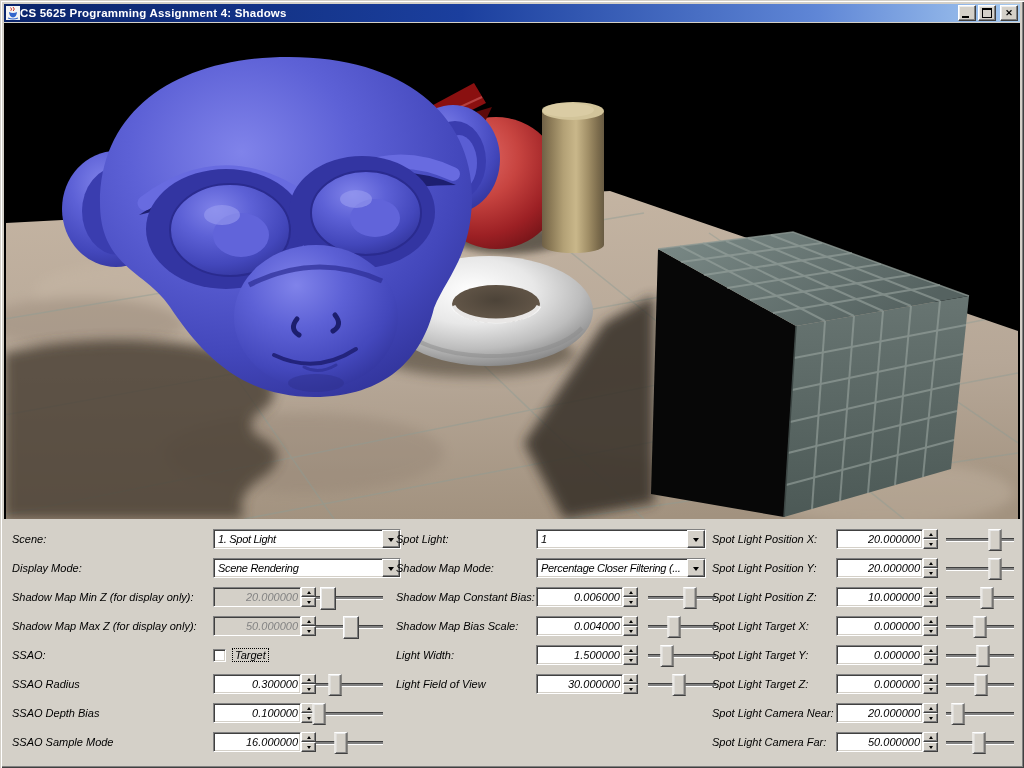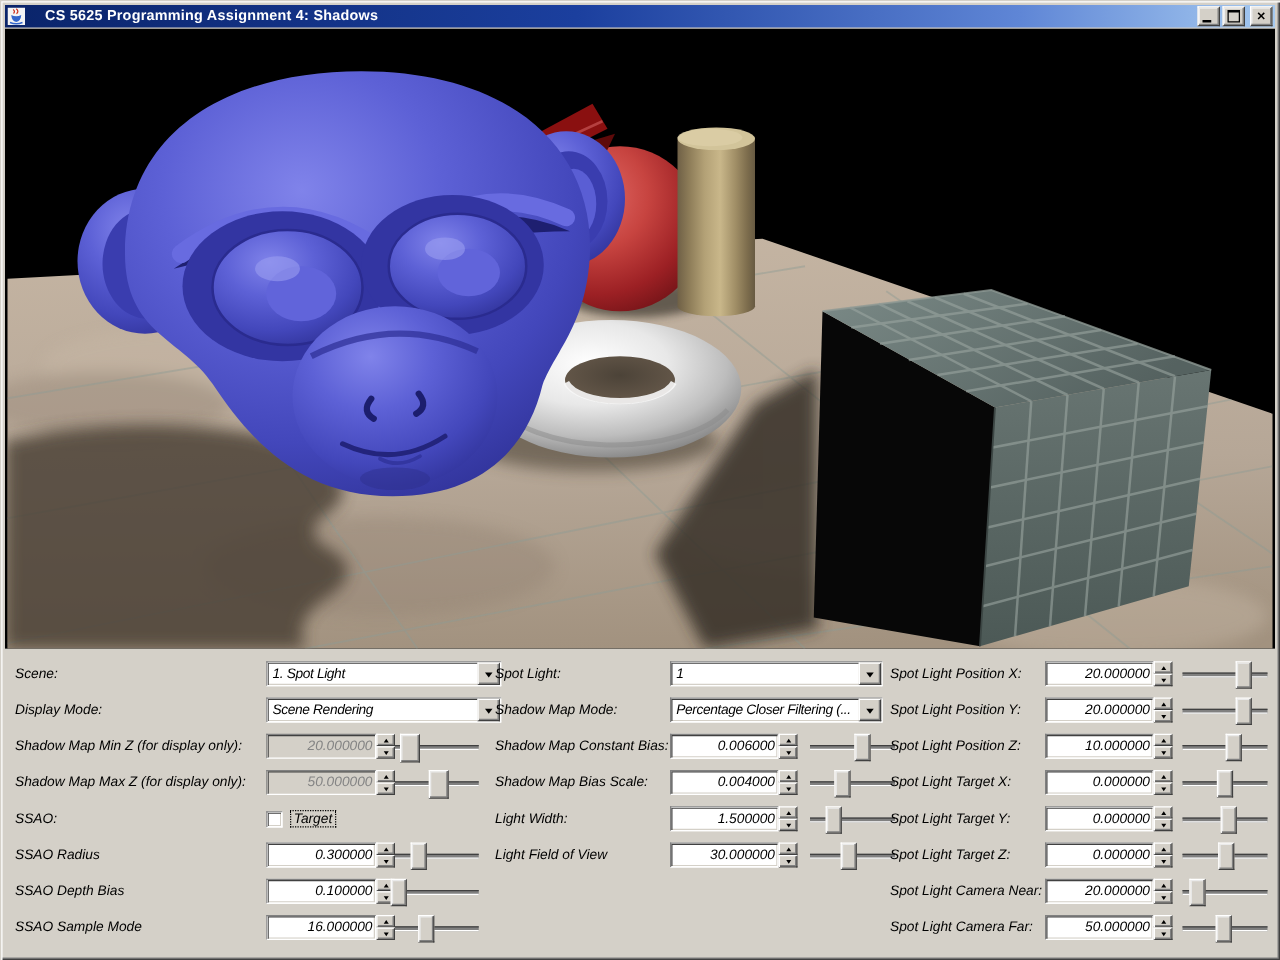--- a/index.html
+++ b/index.html
@@ -2,21 +2,21 @@
 <html><head>
 <meta charset="utf-8">
 <style>
   html,body{margin:0;padding:0;background:#000;}
   body{width:1024px;height:768px;position:relative;font-family:"Liberation Sans",sans-serif;font-size:11px;overflow:hidden;}
   
   .window{position:absolute;inset:0;background:#d4d0c8;
     box-shadow:inset 1px 1px 0 #d4d0c8, inset 2px 2px 0 #fff, inset -1px -1px 0 #404040, inset -2px -2px 0 #808080;}
   .titlebar{position:absolute;left:4px;top:4px;width:1016px;height:18px;
     background:linear-gradient(90deg,#0a246a 0%,#1b3f9e 45%,#5f86d6 80%,#a6caf0 100%);
-    display:flex;align-items:center;gap:16px;padding:0 2px;box-sizing:border-box;}
+    display:flex;align-items:center;gap:0;padding:0 2px;box-sizing:border-box;}
   .title-text{color:#fff;font-weight:bold;font-size:11.5px;letter-spacing:.2px;flex:1;white-space:nowrap;}
   .appicon{width:14px;height:14px;flex:0 0 auto;}
   .wbtns{display:flex;gap:2px;}
   .wbtn{width:16px;height:14px;background:#d4d0c8;border:1px solid;border-color:#fff #404040 #404040 #fff;
     box-shadow:inset -1px -1px 0 #808080, inset 1px 1px 0 #ececec;
     display:flex;align-items:center;justify-content:center;position:relative;}
   .glyph-min{position:absolute;left:3px;bottom:2px;width:7px;height:2px;background:#000;}
   .glyph-max{width:8px;height:7px;border:1px solid #000;border-top-width:2px;}
   .glyph-close{font-size:9px;font-weight:bold;color:#000;line-height:9px;}
   

